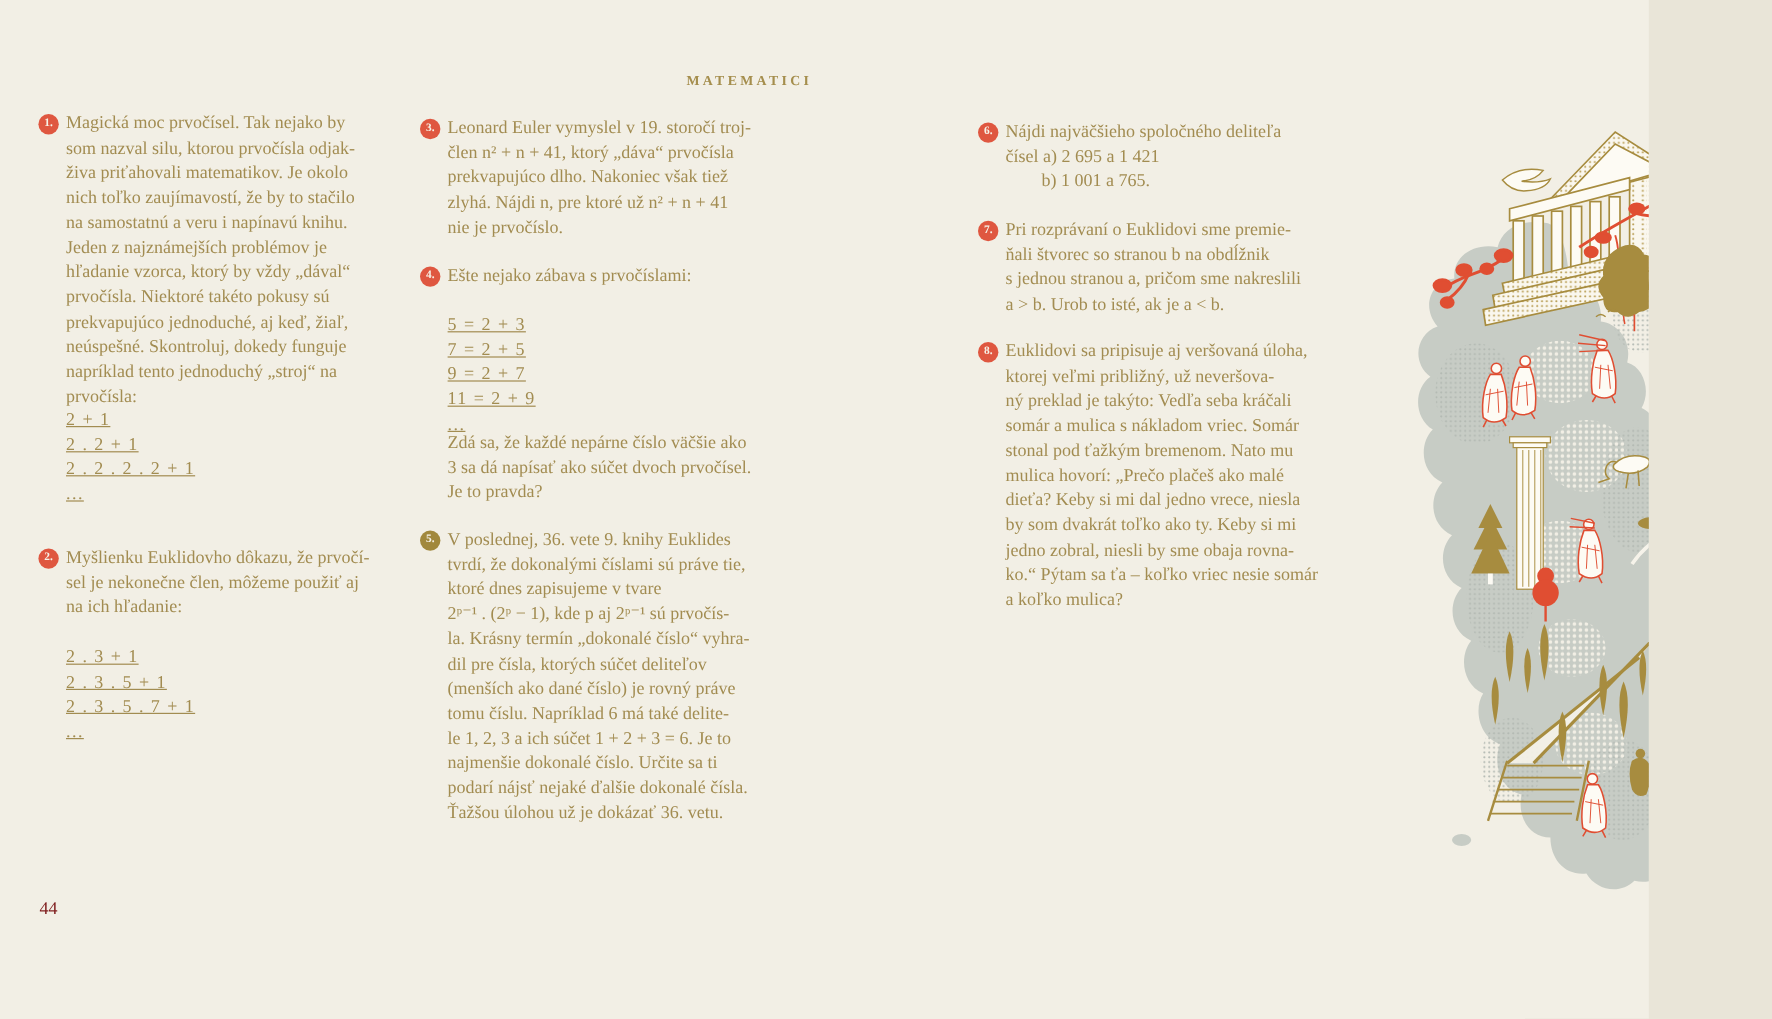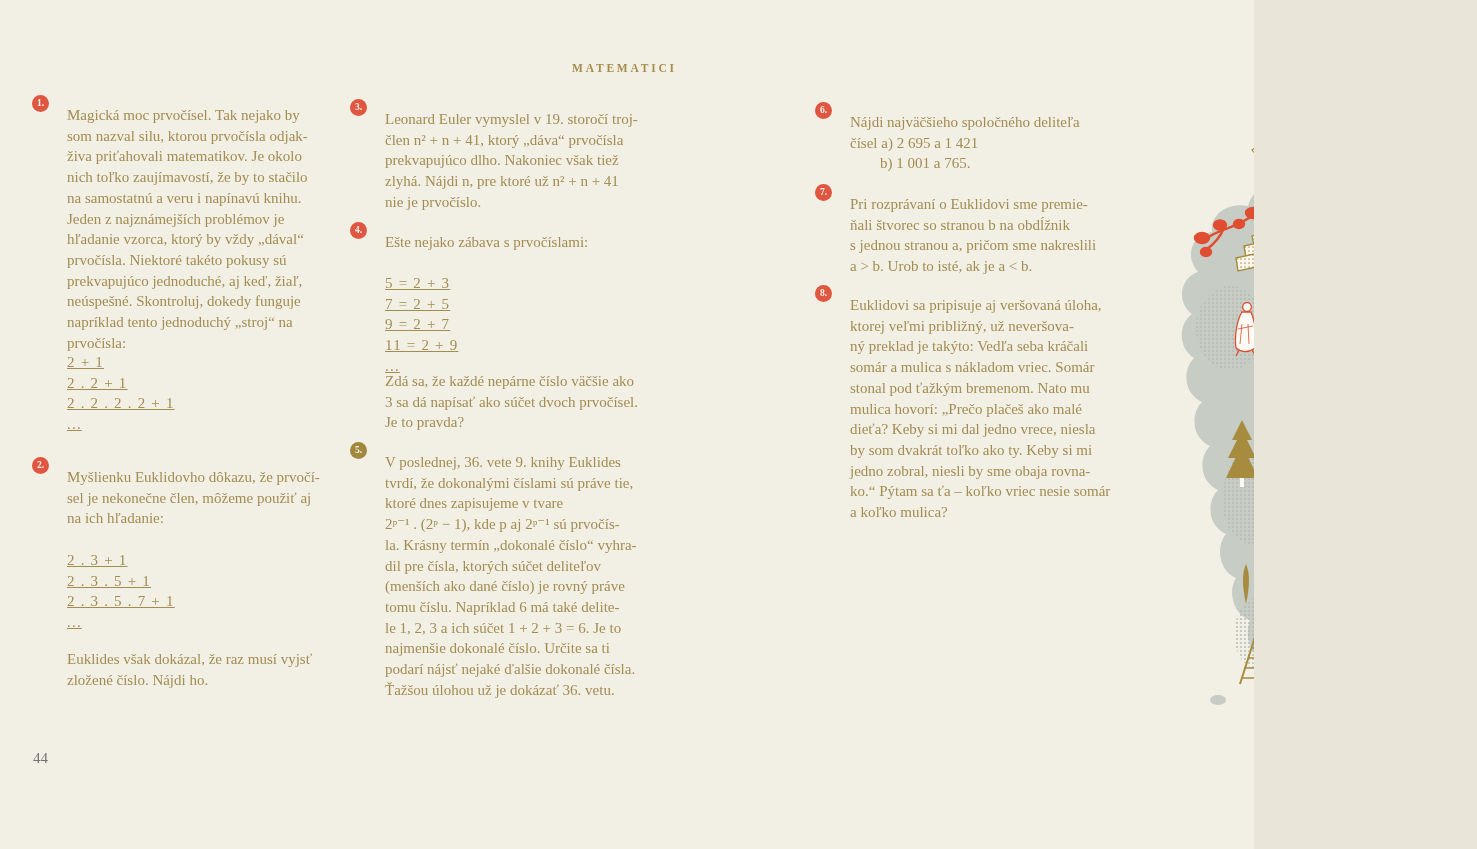--- a/index.html
+++ b/index.html
@@ -1,40 +1,39 @@
 <!DOCTYPE html>
 <html><head>
 <meta charset="utf-8">
 <style>
   html,body{margin:0;padding:0;background:#e9e5d8;}
   .spread{
-    position:relative;width:1231px;height:849px;overflow:hidden;
+    position:relative;width:1374px;height:849px;overflow:hidden;
     background:#f2efe5;
     font-family:"Liberation Serif","DejaVu Serif",serif;
     color:#a28c51;
-    padding-left:23px;
   }
   .running-header{
     position:absolute;top:62px;font-size:11.5px;font-weight:bold;
     letter-spacing:2.8px;color:#a58e4d;white-space:nowrap;
   }
   #rh-left{left:572px}
   #rh-right{left:820px}
   .block{position:absolute;width:312px;font-size:15px;line-height:20.7px;}
-  .lines{white-space:pre-line;margin:12px;}
+  .lines{white-space:pre-line;margin:0;}
   .problem{padding:0;}
   .badge{
     position:absolute;left:-23px;top:2px;width:17px;height:17px;border-radius:50%;
     display:flex;align-items:center;justify-content:center;
     color:#f6f2e7;font-size:9.5px;font-weight:bold;line-height:1;
   }
   .badge.red{background:#df5740;}
   .badge.gold{background:#a1883c;}
   .formulas{letter-spacing:1.2px;text-decoration:underline;}
-  .page-number{position:absolute;top:750px;font-size:15px;color:#737373;}
+  .page-number{position:absolute;top:750px;font-size:15px;color:#7f1d1d;}
   #pn-left{left:33px}
   #pn-right{left:1414px}
   
   #p1{left:55px;top:93px}
   #f1{left:55px;top:340px}
   #p2{left:55px;top:455px}
   #f2{left:55px;top:538px}
   #closing{left:55px;top:637px}
   #p3{left:373px;top:97px}
   #p4{left:373px;top:220px}
@@ -83,24 +82,20 @@
 na ich hľadanie:</p>
   </section>
 
   <div class="block" id="f2">
     <p class="lines formulas">2 . 3 + 1
 2 . 3 . 5 + 1
 2 . 3 . 5 . 7 + 1
 ...</p>
   </div>
 
-  <div class="block" id="closing">
-    <p class="lines">Euklides však dokázal, že raz musí vyjsť
-zložené číslo. Nájdi ho.</p>
-  </div>
 
   <section class="block problem" id="p3">
     <span class="badge red">3.</span>
     <p class="lines">Leonard Euler vymyslel v 19. storočí troj-
 člen n² + n + 41, ktorý „dáva“ prvočísla
 prekvapujúco dlho. Nakoniec však tiež
 zlyhá. Nájdi n, pre ktoré už n² + n + 41
 nie je prvočíslo.</p>
   </section>
 

